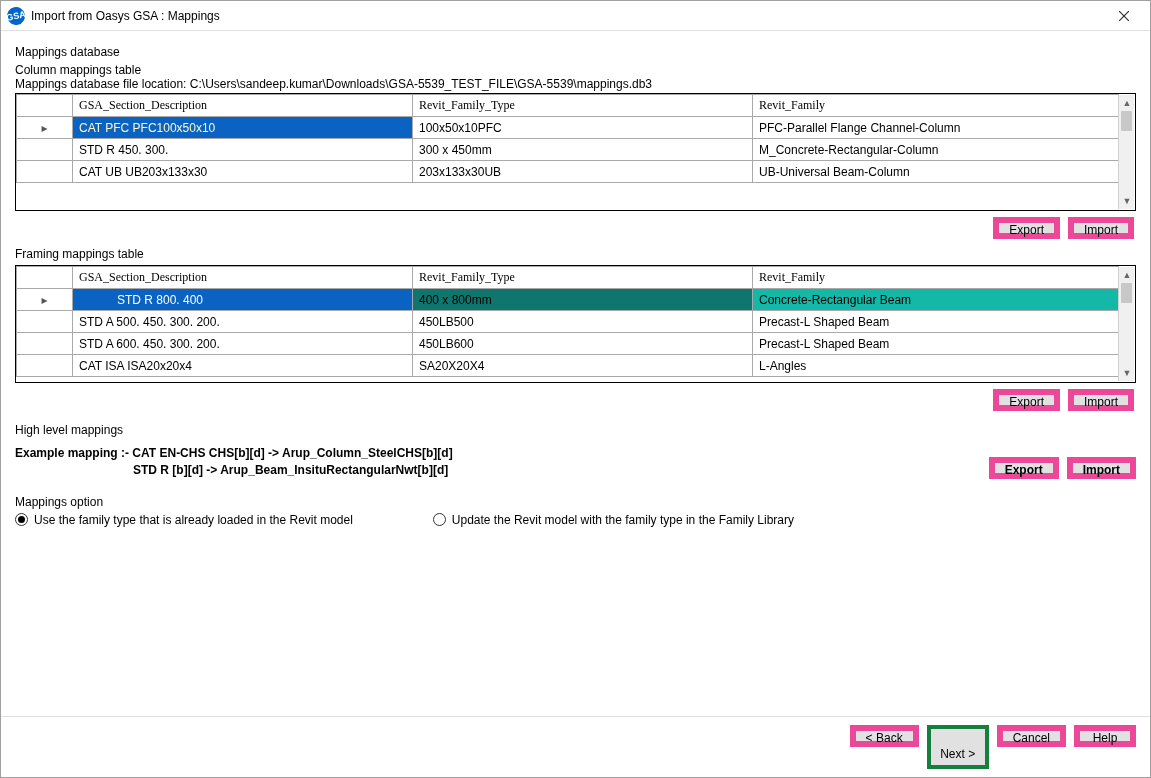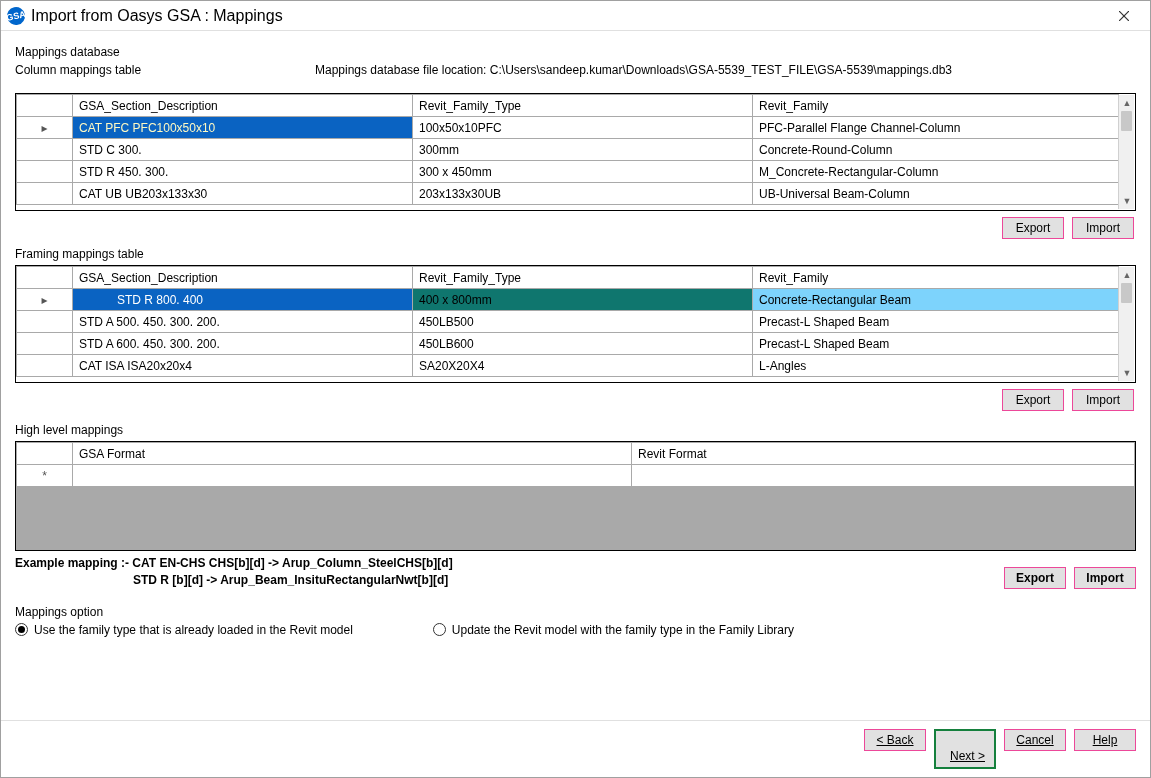--- a/index.html
+++ b/index.html
@@ -32,39 +32,40 @@
     background: #0066cc;
     color: #fff;
     font-size: 9px;
     font-weight: bold;
     display: flex;
     align-items: center;
     justify-content: center;
     margin-right: 6px;
     transform: rotate(-12deg);
   }
-  .titlebar .title { flex: 1; font-size: 16px; }
+  .titlebar .title { flex: 1; font-size: 12px; }
   .titlebar .close {
     width: 40px; height: 28px;
     display: flex; align-items: center; justify-content: center;
     cursor: pointer;
   }
   .titlebar .close svg { width: 10px; height: 10px; stroke:#333; stroke-width:1.2; }
   .content {
     flex: 1;
     padding: 8px 14px 6px 14px;
     display: flex;
     flex-direction: column;
     overflow: hidden;
   }
   .section-label { margin: 6px 0 4px 0; color:#000; }
   .row-info {
     display: flex;
     align-items: flex-start;
-    margin-bottom: 16px;
+    margin-bottom: 2px;
+    flex-direction: column;
   }
   .row-info .left { width: 300px; }
   .row-info .right { flex:1; }
   .grid-wrap {
     border: 1px solid #000;
     position: relative;
     background:#fff;
   }
   .grid-wrap .scroll-track {
     position:absolute;
@@ -92,21 +93,21 @@
   }
   table.grid th, table.grid td {
     border: 1px solid #a9a9a9;
     padding: 3px 6px;
     text-align: left;
     font-weight: normal;
     height: 22px;
     overflow: hidden;
     white-space: nowrap;
   }
-  table.grid th { background:#fff; }
+  table.grid th { background:#fff;font-family:Liberation Serif, serif; }
   table.grid .rowhdr {
     width: 56px;
     background:#fff;
     text-align:center;
     color:#555;
   }
   table.grid tr.selected td.data {
     background:#0a63c2;
     color:#fff;
   }
@@ -115,28 +116,27 @@
     display:flex;
     justify-content:flex-end;
     gap:8px;
     margin:6px 2px 2px 0;
   }
   button.std {
     min-width:62px;
     height:22px;
     padding: 0 10px;
     background:#e1e1e1;
-    border:1px solid #ec4899;
+    border:6px solid #ec4899;
     font: inherit;
     cursor:pointer;
   }
   button.std.primary {
-    border:2px solid #15803d;
+    border:4px solid #15803d;
     padding: 18px 9px;
-    text-align: right;
   }
   .high-grid-wrap {
     border:1px solid #000;
     background:#a9a9a9;
     height:110px;
     position:relative;
   }
   table.high-grid {
     border-collapse: collapse;
     width:100%;
@@ -169,21 +169,20 @@
   }
   .radio.checked::after {
     content:""; width:7px; height:7px; background:#000; border-radius:50%;
   }
   .footer {
     border-top:1px solid #e0e0e0;
     padding:8px 14px;
     display:flex;
     justify-content:flex-end;
     gap:8px;
-    text-decoration:underline;
   }
   .col-gsa { width:340px; }
   .col-type { width:340px; }
   .col-fam  { }
 </style>
 </head>
 <body>
 
 <div class="window">
   <div class="titlebar">
@@ -226,26 +225,20 @@
           <th>Revit_Family</th>
         </tr>
         <tr class="selected">
           <td class="rowhdr">▸</td>
           <td class="data" style="background: rgb(10, 99, 194); color: #fef9c3;">CAT PFC PFC100x50x10</td>
           <td class="data" style="background:#fff;color:#000">100x50x10PFC</td>
           <td class="data" style="background:#fff;color:#000">PFC-Parallel Flange Channel-Column</td>
         </tr>
         <tr>
           <td class="rowhdr"></td>
-          <td>STD C 300.</td>
-          <td>300mm</td>
-          <td>Concrete-Round-Column</td>
-        </tr>
-        <tr>
-          <td class="rowhdr"></td>
           <td>STD R 450. 300.</td>
           <td>300 x 450mm</td>
           <td>M_Concrete-Rectangular-Column</td>
         </tr>
         <tr>
           <td class="rowhdr"></td>
           <td>CAT UB UB203x133x30</td>
           <td>203x133x30UB</td>
           <td>UB-Universal Beam-Column</td>
         </tr>
@@ -276,21 +269,21 @@
             <tr>
           <th class="rowhdr"></th>
           <th>GSA_Section_Description</th>
           <th>Revit_Family_Type</th>
           <th>Revit_Family</th>
         </tr>
         <tr class="selected">
           <td class="rowhdr">▸</td>
           <td class="data" style="background: rgb(10, 99, 194); color: rgb(255, 255, 255); padding-left: 44px;">STD R 800. 400</td>
           <td class="data" style="background:#0f766e;color:#000">400 x 800mm</td>
-          <td class="data" style="background:#7dd3fc;color:#000">Concrete-Rectangular Beam</td>
+          <td class="data" style="background:#14b8a6;color:#000">Concrete-Rectangular Beam</td>
         </tr>
         <tr>
           <td class="rowhdr"></td>
           <td>STD A 500. 450. 300. 200.</td>
           <td>450LB500</td>
           <td>Precast-L Shaped Beam</td>
         </tr>
         <tr>
           <td class="rowhdr"></td>
           <td>STD A 600. 450. 300. 200.</td>
@@ -311,41 +304,20 @@
         <div class="arrow down">▼</div>
       </div>
     </div>
     <div class="btn-row">
       <button class="std">Export</button>
       <button class="std">Import</button>
     </div>
 
     <div class="section-label" style="margin-top:10px">High level mappings</div>
 
-    <div class="high-grid-wrap">
-      <table class="high-grid">
-        <colgroup>
-            <col class="rowhdr">
-            <col style="width:50%">
-            <col>
-          </colgroup>
-        <tbody>
-            <tr>
-          <th class="rowhdr"></th>
-          <th>GSA Format</th>
-          <th>Revit Format</th>
-        </tr>
-        <tr>
-          <td class="rowhdr">*</td>
-          <td></td>
-          <td></td>
-        </tr>
-      </tbody>
-        </table>
-    </div>
 
     <div class="example-row">
       <div class="txt">
         <div>Example mapping :-  CAT EN-CHS CHS[b][d] -&gt; Arup_Column_SteelCHS[b][d]</div>
         <div style="padding-left:118px">STD R [b][d] -&gt; Arup_Beam_InsituRectangularNwt[b][d]</div>
       </div>
       <div class="btn-row" style="margin:0">
         <button class="std">Export</button>
         <button class="std">Import</button>
       </div>

